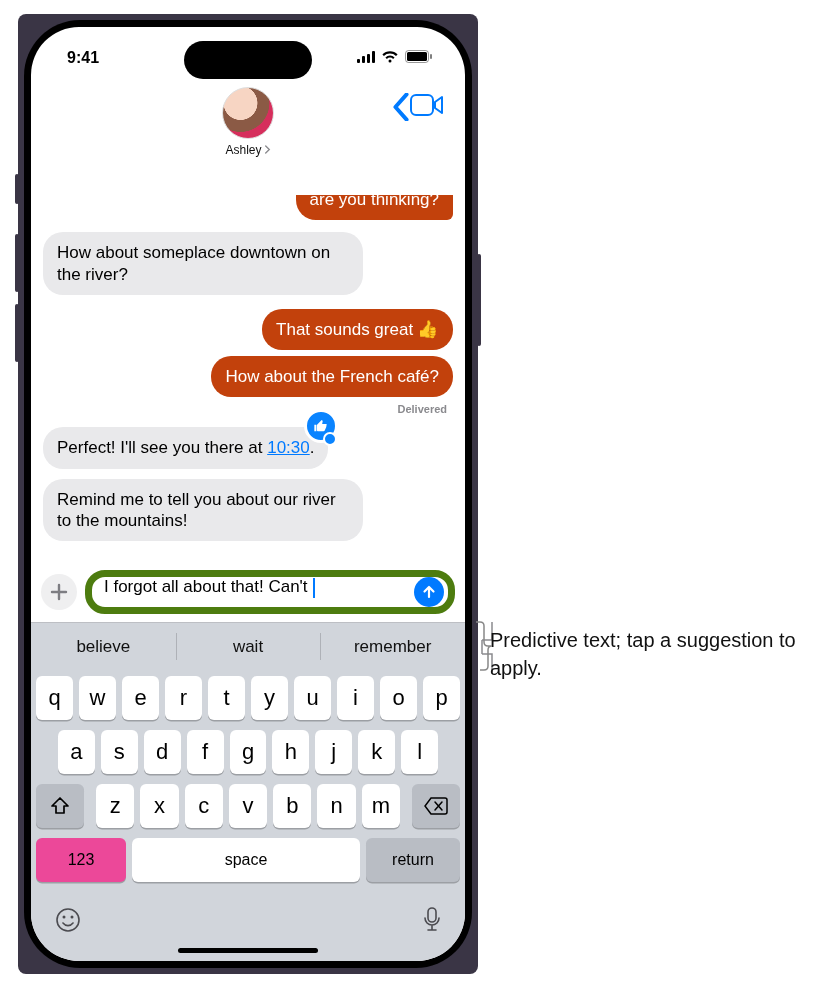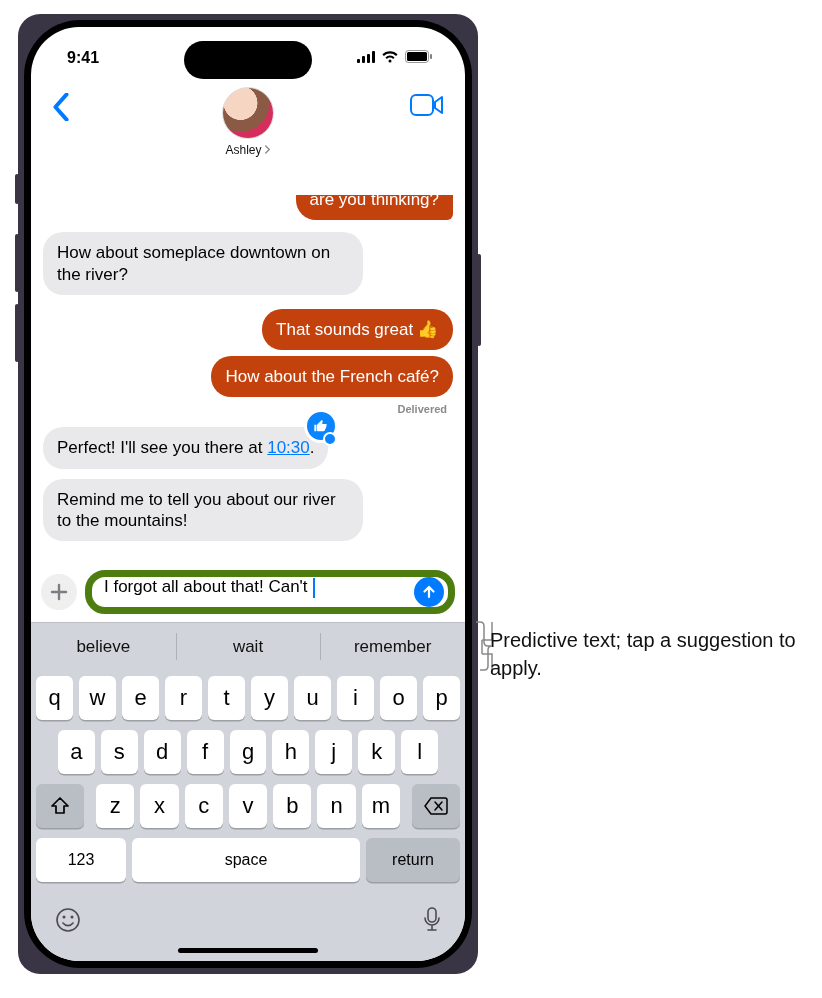--- a/index.html
+++ b/index.html
@@ -9,21 +9,21 @@
       width: 822px;
       height: 998px;
       position: relative;
     }
     .phone {
       position: absolute;
       left: 18px;
       top: 14px;
       width: 460px;
       height: 960px;
-      border-radius: 22px;
+      border-radius: 8px;
       background: #3a3545;
       padding: 6px;
     }
     .phone-bezel {
       width: 100%;
       height: 100%;
       border-radius: 56px;
       background: #000;
       padding: 7px;
       position: relative;
@@ -72,21 +72,21 @@
       z-index: 40;
     }
     .status-time { margin-top: 6px; }
     .status-right { display: flex; align-items: center; gap: 6px; margin-top: 6px; }
 
     
     .nav {
       height: 112px;
       display: flex;
       align-items: flex-start;
-      justify-content: space-between;
+      justify-content: flex-end;
       padding: 0 21px;
       position: relative;
     }
     .nav-back { color: #007aff; padding-top: 10px; }
     .nav-contact {
       position: absolute;
       left: 50%;
       transform: translateX(-50%);
       display: flex;
       flex-direction: column;
@@ -243,21 +243,21 @@
       align-items: center;
       justify-content: center;
       flex: 1;
     }
     .row2 { padding: 0 22px; }
     .row3 { }
     .key-mod {
       background: #b9bdc4;
       flex: 0 0 48px;
     }
-    .row4 .key-123 { flex: 0 0 90px; background:#ffffff; font-size:16px;}
+    .row4 .key-123 { flex: 0 0 90px; background:#ec4899; font-size:16px;}
     .row4 .key-space { flex: 1; font-size:16px;}
     .row4 .key-return { flex: 0 0 94px; background:#b9bdc4; font-size:16px;}
     .kb-bottom {
       display: flex;
       justify-content: space-between;
       padding: 14px 18px 10px;
     }
     .kb-bottom .icon { color:#4b4b50; }
     .home-indicator {
       width: 140px; height: 5px; background: #000; border-radius: 3px;

